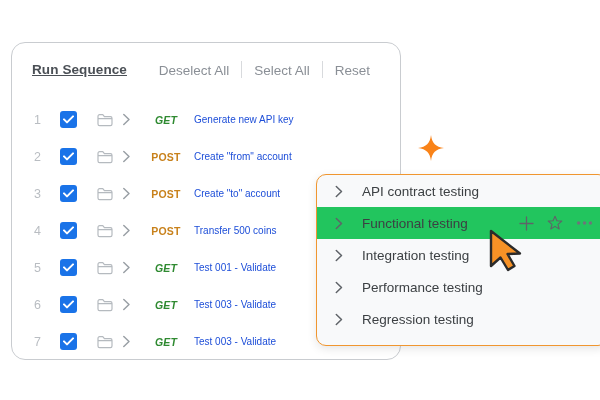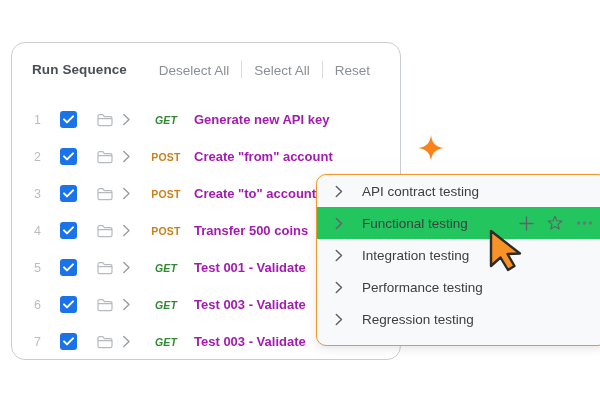--- a/index.html
+++ b/index.html
@@ -35,20 +35,21 @@
     align-items: center;
     height: 52px;
     padding: 0 18px 0 20px;
   }
 
   #card-title {
     font-size: 13.5px;
     font-weight: bold;
     color: #4a4f55;
     letter-spacing: 0.1px;
+    text-decoration: underline;
   }
 
   #header-actions {
     margin-left: auto;
     display: flex;
     align-items: flex-end;
     gap: 0px;
   }
 
   .header-action {
@@ -120,23 +121,22 @@
     font-size: 10.5px;
     font-weight: bold;
     letter-spacing: 0.2px;
     text-align: center;
     margin-right: 8px;
   }
   .method-GET  { color: #2f8a31; font-style: italic; }
   .method-POST { color: #c8811b; text-align: center; }
 
   .row-label {
-    font-size: 13px;
-    color: #a21caf;
-    font-weight: bold;
+    font-size: 10px;
+    color: #1d4ed8;
   }
 
   
   #sparkle {
     position: absolute;
     left: 418px;
     top: 135px;
     width: 26px;
     height: 26px;
   }

